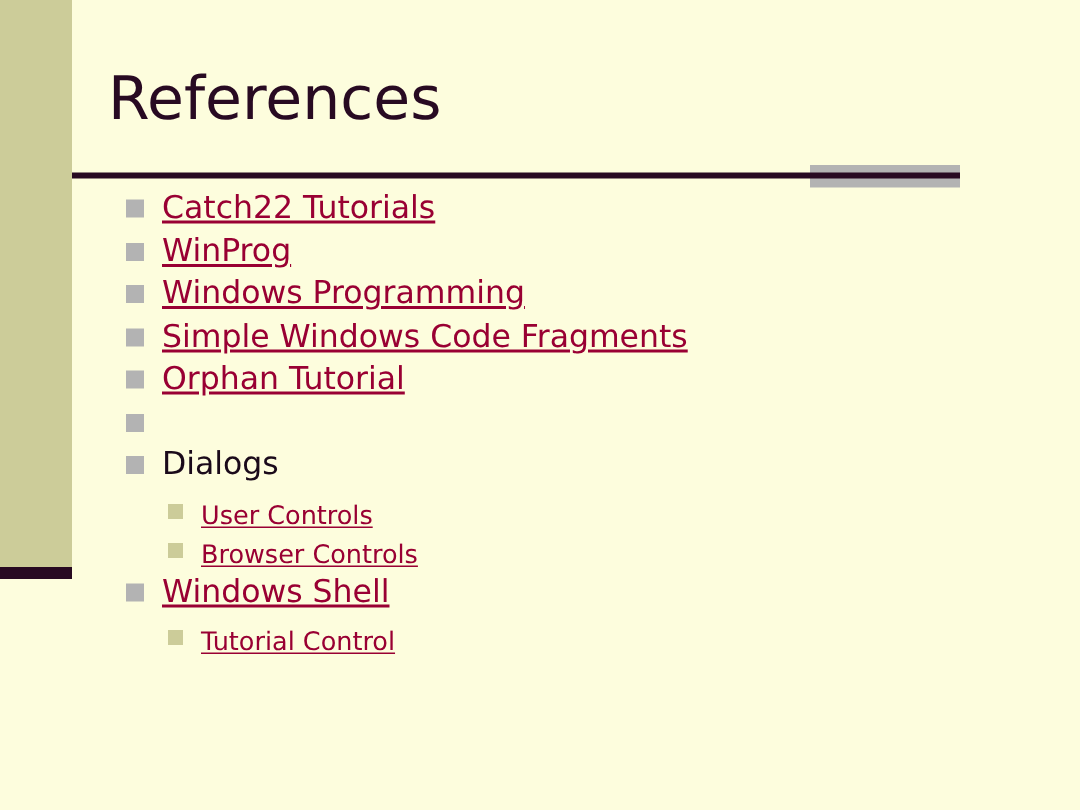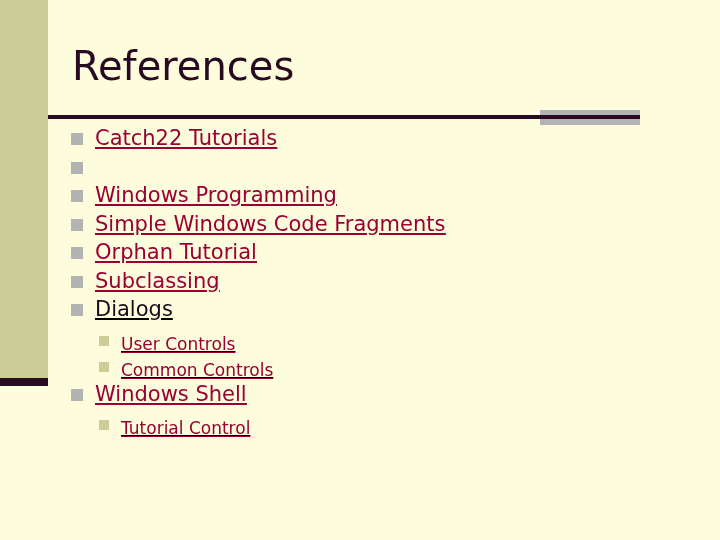--- a/index.html
+++ b/index.html
@@ -66,24 +66,23 @@
     left: 48px;
     top: 115px;
     width: 636px;
     height: 4px;
     background: #280a22;
   }
 
   
   #body-list {
     position: absolute;
-    left: 67px;
+    left: 80px;
     top: 124px;
     width: 620px;
-    text-decoration: underline;
   }
   .l1 {
     position: relative;
     height: 28.5px;
     padding-left: 28px;
     display: flex;
     align-items: center;
   }
   .l1 .bullet {
     position: absolute;
@@ -147,59 +146,59 @@
 
   <div id="body-list">
 
     <div class="l1">
       <span class="bullet"></span>
       <span class="label">Catch22 Tutorials</span>
     </div>
 
     <div class="l1">
       <span class="bullet"></span>
+      <span class="label">WinProg</span>
     </div>
 
     <div class="l1">
       <span class="bullet"></span>
       <span class="label">Windows Programming</span>
     </div>
 
     <div class="l1">
       <span class="bullet"></span>
       <span class="label">Simple Windows Code Fragments</span>
     </div>
 
     <div class="l1">
       <span class="bullet"></span>
       <span class="label">Orphan Tutorial</span>
     </div>
 
     <div class="l1">
       <span class="bullet"></span>
-      <span class="label">Subclassing</span>
     </div>
 
 
     <div class="l1">
       <span class="bullet"></span>
       <span class="label plain">Dialogs</span>
     </div>
 
 
     <div class="spacer-4"></div>
 
     <div class="l2">
       <span class="bullet"></span>
       <span class="label">User Controls</span>
     </div>
 
     <div class="l2">
       <span class="bullet"></span>
-      <span class="label">Common Controls</span>
+      <span class="label">Browser Controls</span>
     </div>
 
     <div class="l1">
       <span class="bullet"></span>
       <span class="label">Windows Shell</span>
     </div>
 
     <div class="spacer-4"></div>
 
     <div class="l2">

